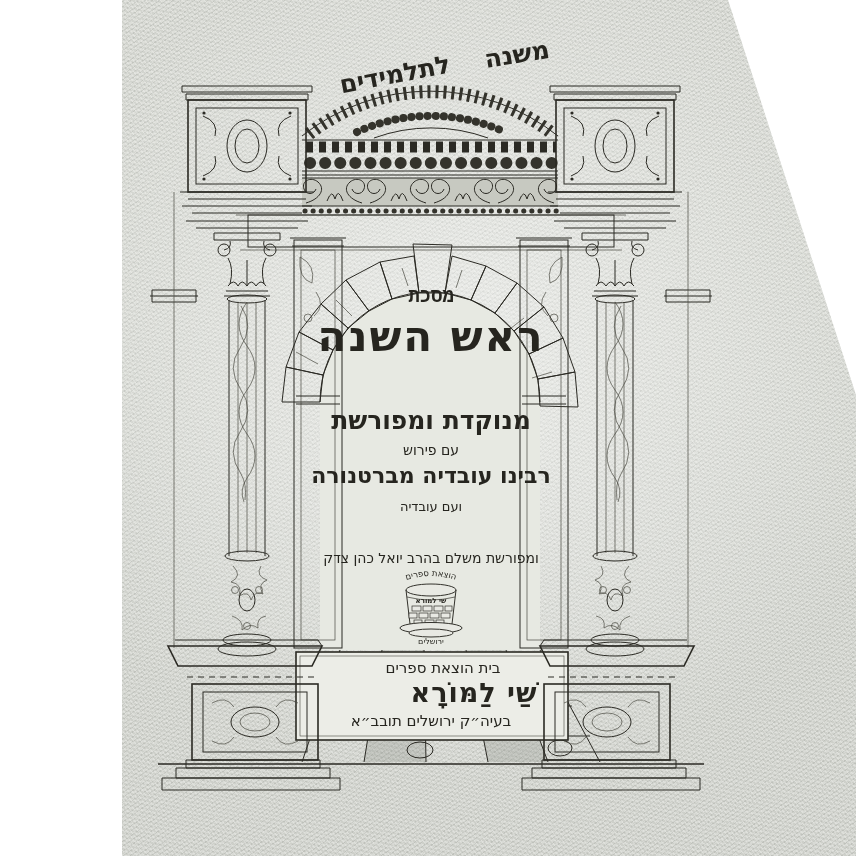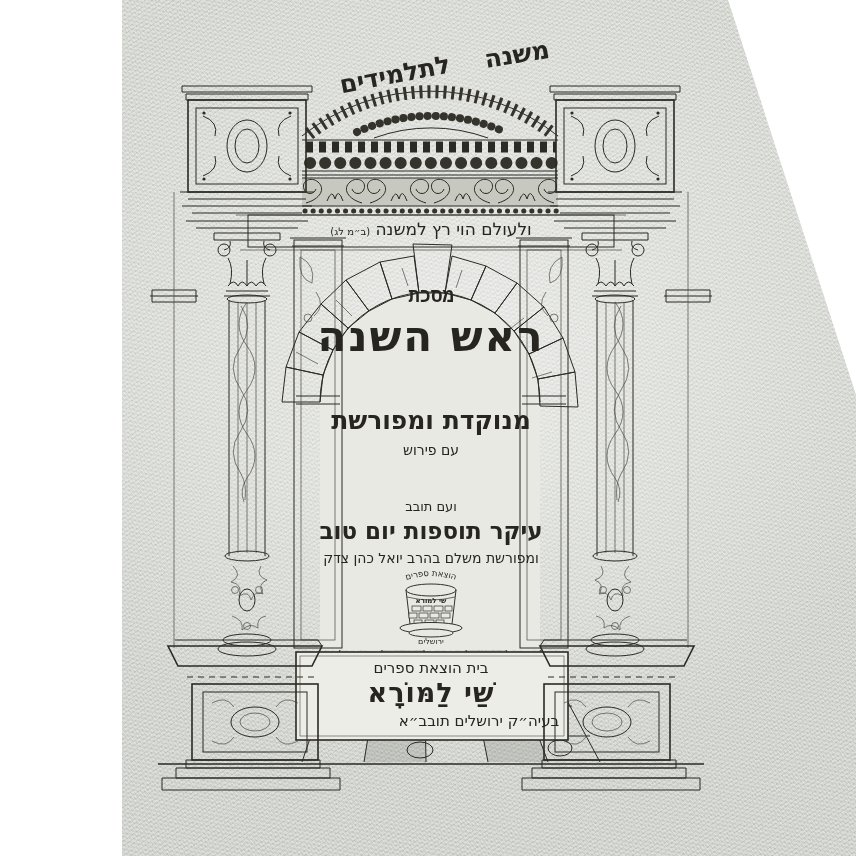--- a/index.html
+++ b/index.html
@@ -160,32 +160,28 @@
     <rect x="296" y="652" width="272" height="88" fill="#ecede7" stroke="#2b2a24" stroke-width="1.6"></rect>
     <rect x="300" y="656" width="264" height="80" fill="none" stroke="#4a4a42" stroke-width=".6"></rect>
 
     <use href="#sideAssembly"></use>
     <use href="#sideAssembly" transform="translate(862,0) scale(-1,1)"></use>
   </svg>
 
   <div class="t b rot" style="top:42px;left:517px;font-size:25px;transform:translateX(-50%) rotate(-9deg);">משנה</div>
   <div class="t b rot" style="top:62px;left:395px;font-size:25px;transform:translateX(-50%) rotate(-11deg);">לתלמידים</div>
 
-  <div class="t" style="top:221px;font-size:17px;">
-    <span>ולעולם הוי רץ למשנה</span>
-    <span class="src">(ב״מ לג)</span>
-  </div>
 
   <div class="t b" style="top:288px;font-size:19px;font-family:Liberation Mono, monospace;">מסכת</div>
   <div class="t b" style="top:408px;font-size:25px;">מנוקדת ומפורשת</div>
 
   <div class="t b" style="top:316px;font-size:42px;letter-spacing:2px;">ראש השנה</div>
   <div class="t" style="top:443px;font-size:14px;">עם פירוש</div>
-  <div class="t" style="top:500px;font-size:13px;">ועם תובב</div>
-  <div class="t b" style="top:520px;font-size:23px;">עיקר תוספות יום טוב</div>
+  <div class="t b" style="top:465px;font-size:22px;">רבינו עובדיה מברטנורה</div>
+  <div class="t" style="top:500px;font-size:13px;">ועם עובדיה</div>
   <div class="t" style="top:551px;font-size:14px;">ומפורשת משלם בהרב יואל כהן צדק</div>
 
   <svg width="114" height="84" viewBox="0 0 114 84" style="left:374px;top:562px;">
     <defs>
         <path id="lgArc" d="M14,26 Q57,2 100,26"></path>
       </defs>
     <text font-size="8.5" fill="#26251f" font-family="DejaVu Sans, sans-serif">
       <textPath href="#lgArc" startOffset="50%" text-anchor="middle">הוצאת ספרים</textPath>
     </text>
     <ellipse cx="57" cy="28" rx="25" ry="6" fill="#e8e9e3" stroke="#33322c"></ellipse>
@@ -203,16 +199,16 @@
       <rect x="40" y="58" width="8" height="4"></rect>
         <rect x="51" y="58" width="9" height="4"></rect>
       <rect x="62" y="58" width="8" height="4"></rect>
     </g>
     <text x="57" y="41" text-anchor="middle" font-size="7" font-weight="700" fill="#26251f" font-family="DejaVu Sans, sans-serif" direction="rtl">שי למורא</text>
     <ellipse cx="57" cy="66" rx="31" ry="5.5" fill="#e8e9e3" stroke="#33322c"></ellipse>
     <ellipse cx="57" cy="71" rx="22" ry="4" fill="#e8e9e3" stroke="#33322c"></ellipse>
     <text x="57" y="82" text-anchor="middle" font-size="8" fill="#26251f" font-family="DejaVu Sans, sans-serif" direction="rtl">ירושלים</text>
   </svg>
 
-  <div class="t" style="top:661px;font-size:15px;">בית הוצאת ספרים</div>
-  <div class="t b" style="top:679px;font-size:27px;letter-spacing:1px;">שַׁי לַמּוֹרָא</div>
-  <div class="t" style="top:714px;font-size:15px;margin-left:48px;">בעיה״ק ירושלים תובב״א</div>
+  <div class="t" style="top:661px;font-size:15px;margin-left:12px;">בית הוצאת ספרים</div>
+  <div class="t b" style="top:679px;font-size:27px;letter-spacing:1px;margin-left:43px;">שַׁי לַמּוֹרָא</div>
+  <div class="t" style="top:714px;font-size:15px;">בעיה״ק ירושלים תובב״א</div>
 </div>
 
 </body></html>

